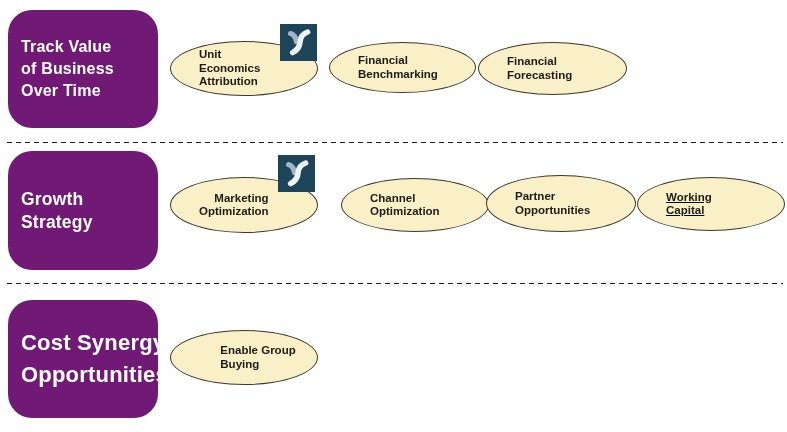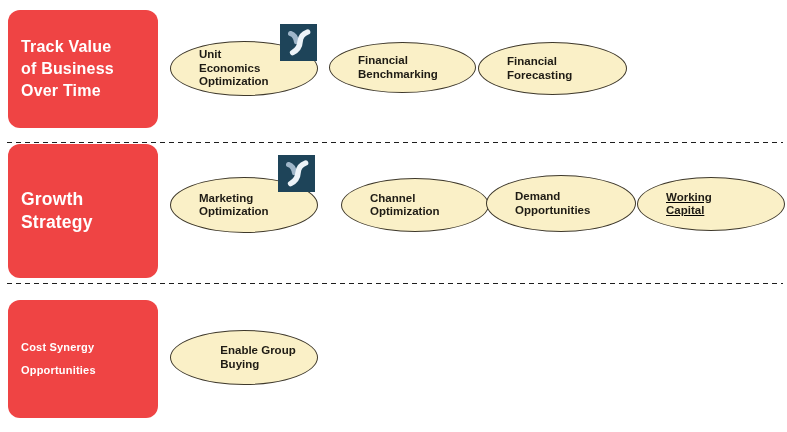--- a/index.html
+++ b/index.html
@@ -7,35 +7,35 @@
   .canvas {
     position: relative;
     width: 787px; height: 432px;
     background: #ffffff;
     font-family: "Liberation Sans", sans-serif;
     overflow: hidden;
   }
   .rowbox {
     position: absolute;
     left: 8px; width: 150px; height: 118px;
-    background: #ef4444;
-    border-radius: 12px;
+    background: #701a75;
+    border-radius: 24px;
     color: #ffffff;
     display: flex; align-items: center;
     padding-left: 13px;
     box-sizing: border-box;
   }
   .rowbox-label {
     font-weight: bold;
     white-space: pre-line;
     letter-spacing: 0.2px;
   }
   .r1 .rowbox-label { font-size: 16px;   line-height: 22px; }
   .r2 .rowbox-label { font-size: 17.5px; line-height: 23px; }
-  .r3 .rowbox-label { font-size: 11px; line-height: 23px; }
+  .r3 .rowbox-label { font-size: 22px; line-height: 32px; }
   .ellipse {
     position: absolute;
     background: #faf0c7;
     border: 1.4px solid #3e382b;
     border-radius: 50%;
     display: flex; align-items: center;
     padding-left: 28px;
     box-sizing: border-box;
   }
   .ellipse-label {
@@ -60,54 +60,54 @@
 <div class="canvas">
 
   <div class="rowbox r1" style="top:10px;">
     <span class="rowbox-label">Track Value
 of Business
 Over Time</span>
   </div>
   <div class="ellipse" style="left:170px; top:41px; width:148px; height:55px;">
     <span class="ellipse-label">Unit
 Economics
-Optimization</span>
+Attribution</span>
   </div>
   <div class="ellipse" style="left:329px; top:42px; width:147px; height:51px;">
     <span class="ellipse-label">Financial
 Benchmarking</span>
   </div>
   <div class="ellipse" style="left:478px; top:42px; width:149px; height:53px;">
     <span class="ellipse-label">Financial
 Forecasting</span>
   </div>
   <div class="logo-badge" style="left:280px; top:24px;">
     <svg width="37" height="37" viewBox="0 0 37 37" aria-hidden="true">
       <rect x="0" y="0" width="37" height="37" fill="#1e4459"></rect>
       <path d="M10.5 9.5 Q15.8 11.2 16.4 17.8" fill="none" stroke="#9fb6c9" stroke-width="5" stroke-linecap="round"></path>
       <path d="M27.6 8 Q20.6 10.5 20.1 17.5 Q19.7 25 12.6 28.6" fill="none" stroke="#edf3f8" stroke-width="5.5" stroke-linecap="round"></path>
     </svg>
   </div>
 
   <div class="divider" style="top:142px;"></div>
 
-  <div class="rowbox r2" style="top:144px; height:134px;">
+  <div class="rowbox r2" style="top:151px; height:119px;">
     <span class="rowbox-label">Growth
 Strategy</span>
   </div>
-  <div class="ellipse" style="left:170px; top:177px; width:148px; height:56px;">
+  <div class="ellipse" style="left:170px; top:177px; width:148px; height:56px;text-align:right;">
     <span class="ellipse-label">Marketing
 Optimization</span>
   </div>
   <div class="ellipse" style="left:341px; top:178px; width:148px; height:54px;">
     <span class="ellipse-label">Channel
 Optimization</span>
   </div>
   <div class="ellipse" style="left:486px; top:175px; width:150px; height:57px;">
-    <span class="ellipse-label">Demand
+    <span class="ellipse-label">Partner
 Opportunities</span>
   </div>
   <div class="ellipse" style="left:637px; top:177px; width:148px; height:54px;text-decoration:underline;">
     <span class="ellipse-label">Working
 Capital</span>
   </div>
   <div class="logo-badge" style="left:278px; top:155px;">
     <svg width="37" height="37" viewBox="0 0 37 37" aria-hidden="true">
       <rect x="0" y="0" width="37" height="37" fill="#1e4459"></rect>
       <path d="M10.5 9.5 Q15.8 11.2 16.4 17.8" fill="none" stroke="#9fb6c9" stroke-width="5" stroke-linecap="round"></path>

